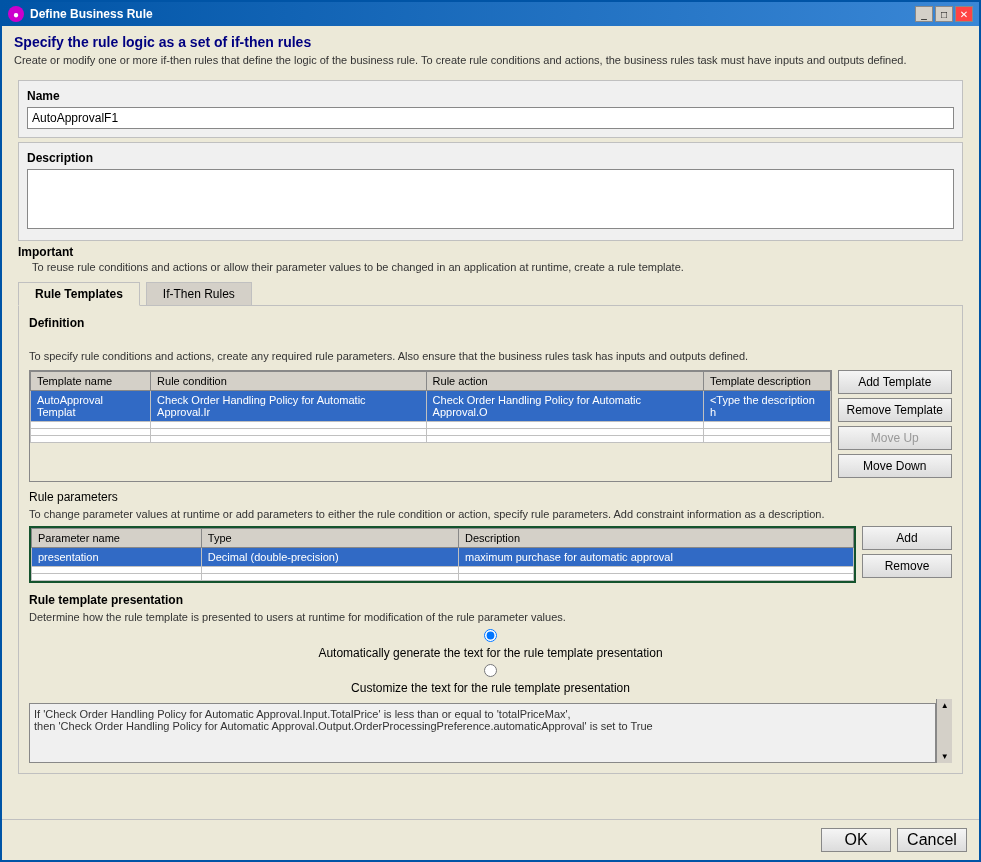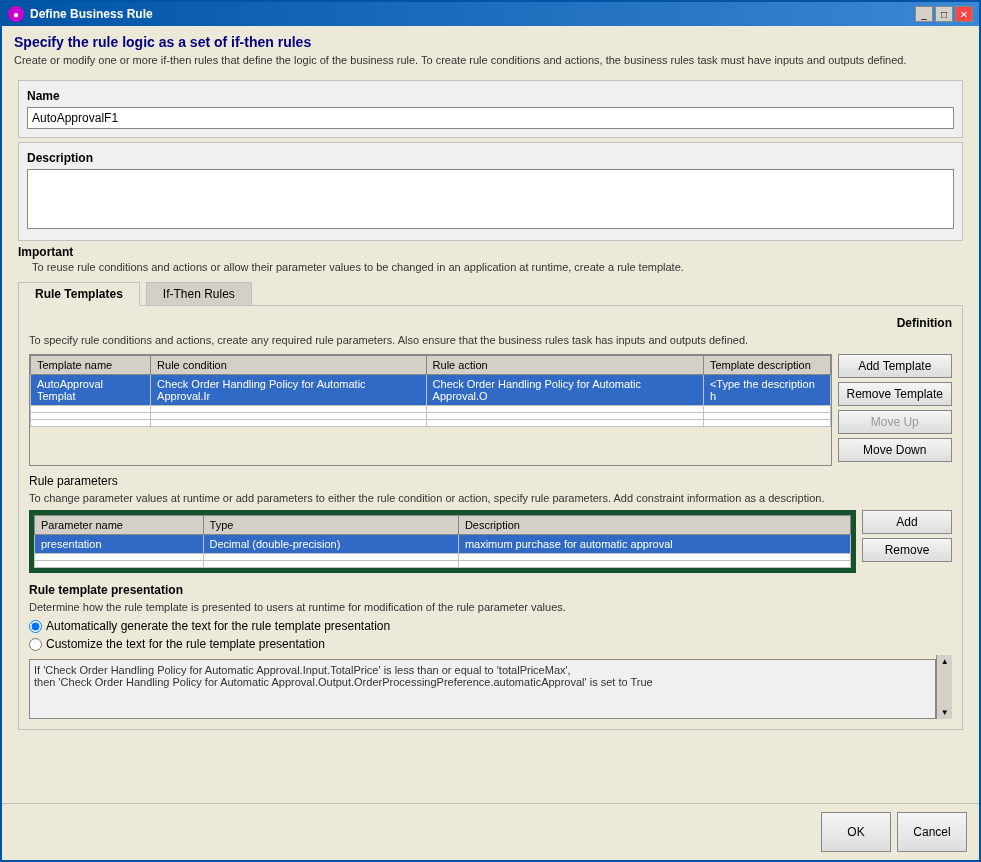--- a/index.html
+++ b/index.html
@@ -122,21 +122,21 @@
       font-weight: bold;
       z-index: 1;
     }
 
     .tab-content {
       border: 1px solid #c0c0c0;
       background: #ece9d8;
       padding: 10px;
     }
 
-    .def-title { font-weight: bold; margin-bottom: 4px; text-align: right; }
+    .def-title { font-weight: bold; margin-bottom: 20px; }
     .def-desc { font-size: 11px; color: #333; margin-bottom: 8px; }
 
     .template-table-container {
       flex: 1;
       border: 1px solid #888;
       overflow: hidden;
     }
 
     .data-table {
       width: 100%;
@@ -187,35 +187,36 @@
       flex-direction: column;
       margin-left: 6px;
       flex-shrink: 0;
     }
 
     .rule-params-section { margin-top: 8px; }
     .rule-params-label { font-weight: normal; margin-bottom: 4px; }
     .rule-params-desc { font-size: 11px; color: #333; margin-bottom: 6px; }
 
     .params-table-container {
-      border: 5px solid #14532d;
+      border: 2px solid #14532d;
       overflow: hidden;
       flex: 1;
     }
 
     .presentation-section { margin-top: 10px; }
     .presentation-label { font-weight: bold; margin-bottom: 4px; }
     .presentation-desc { font-size: 11px; color: #333; margin-bottom: 6px; }
 
     .radio-option {
       display: flex;
       align-items: center;
       gap: 4px;
       margin-bottom: 4px;
       font-size: 11px;
+      flex-direction: column;
     }
 
     .radio-option input[type="radio"] { margin: 0; }
 
     .presentation-text-area {
       width: 100%;
       height: 60px;
       border: 1px solid #888;
       background: #f0f0f0;
       resize: none;
@@ -230,25 +231,25 @@
       justify-content: flex-end;
       padding: 8px 12px;
       gap: 6px;
       border-top: 1px solid #c0c0c0;
       background: #ece9d8;
       flex-shrink: 0;
     }
 
     .bottom-btn {
       min-width: 70px;
-      height: 40px;
+      height: 24px;
       background: linear-gradient(to bottom, #f5f5f5, #dcdcdc);
       border: 1px solid #888;
       cursor: pointer;
-      font-size: 12px;
+      font-size: 16px;
     }
 
     .outer-scroll {
       flex: 1;
       overflow-y: scroll;
       padding: 4px;
       background: #ece9d8;
     }
 
     .inner-section {

